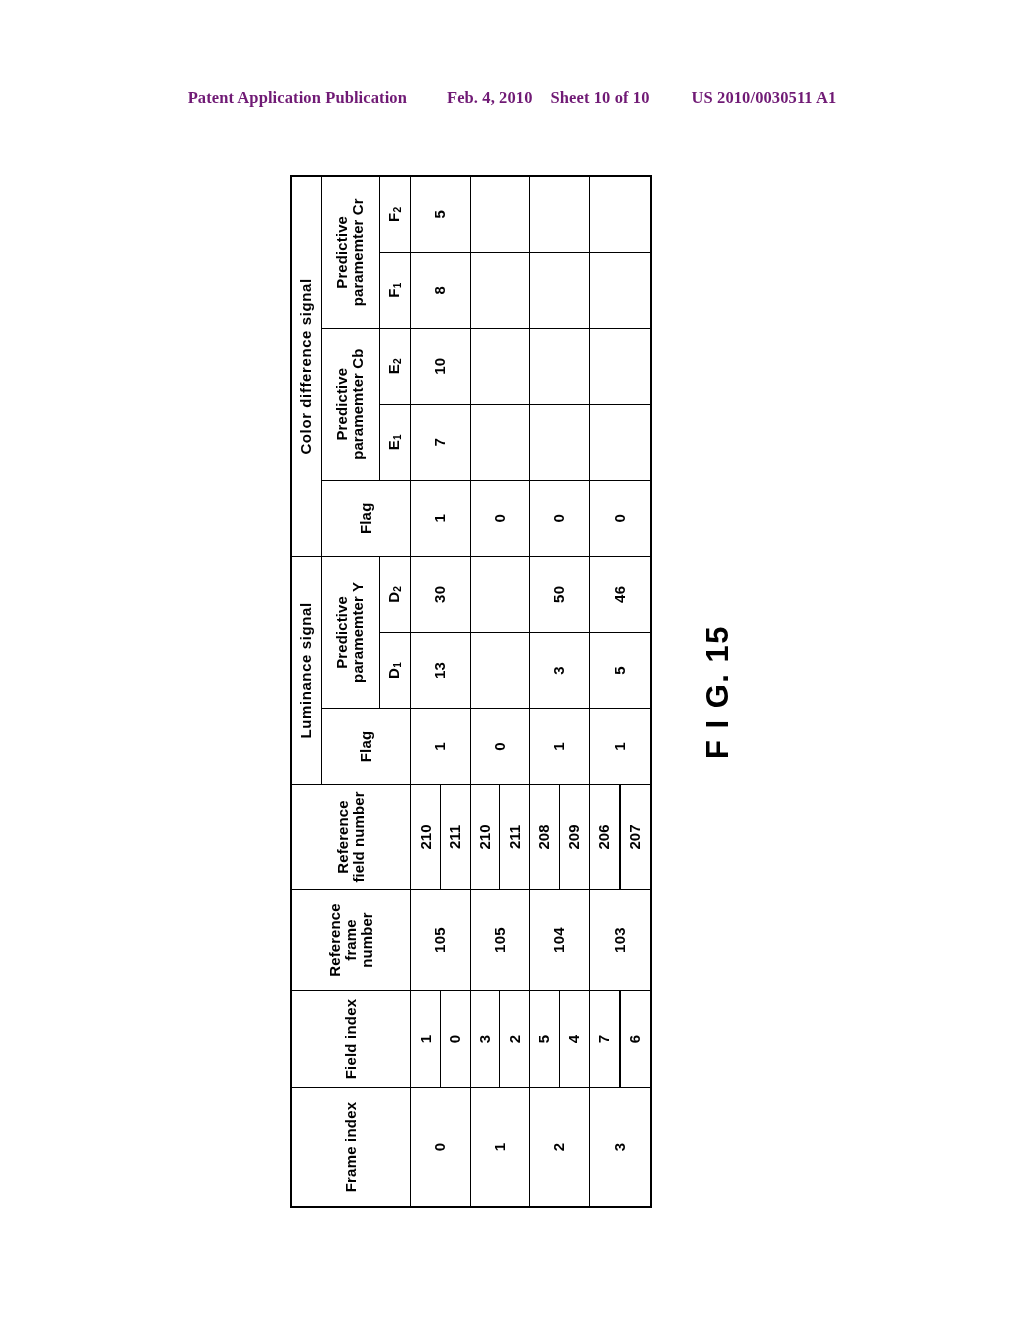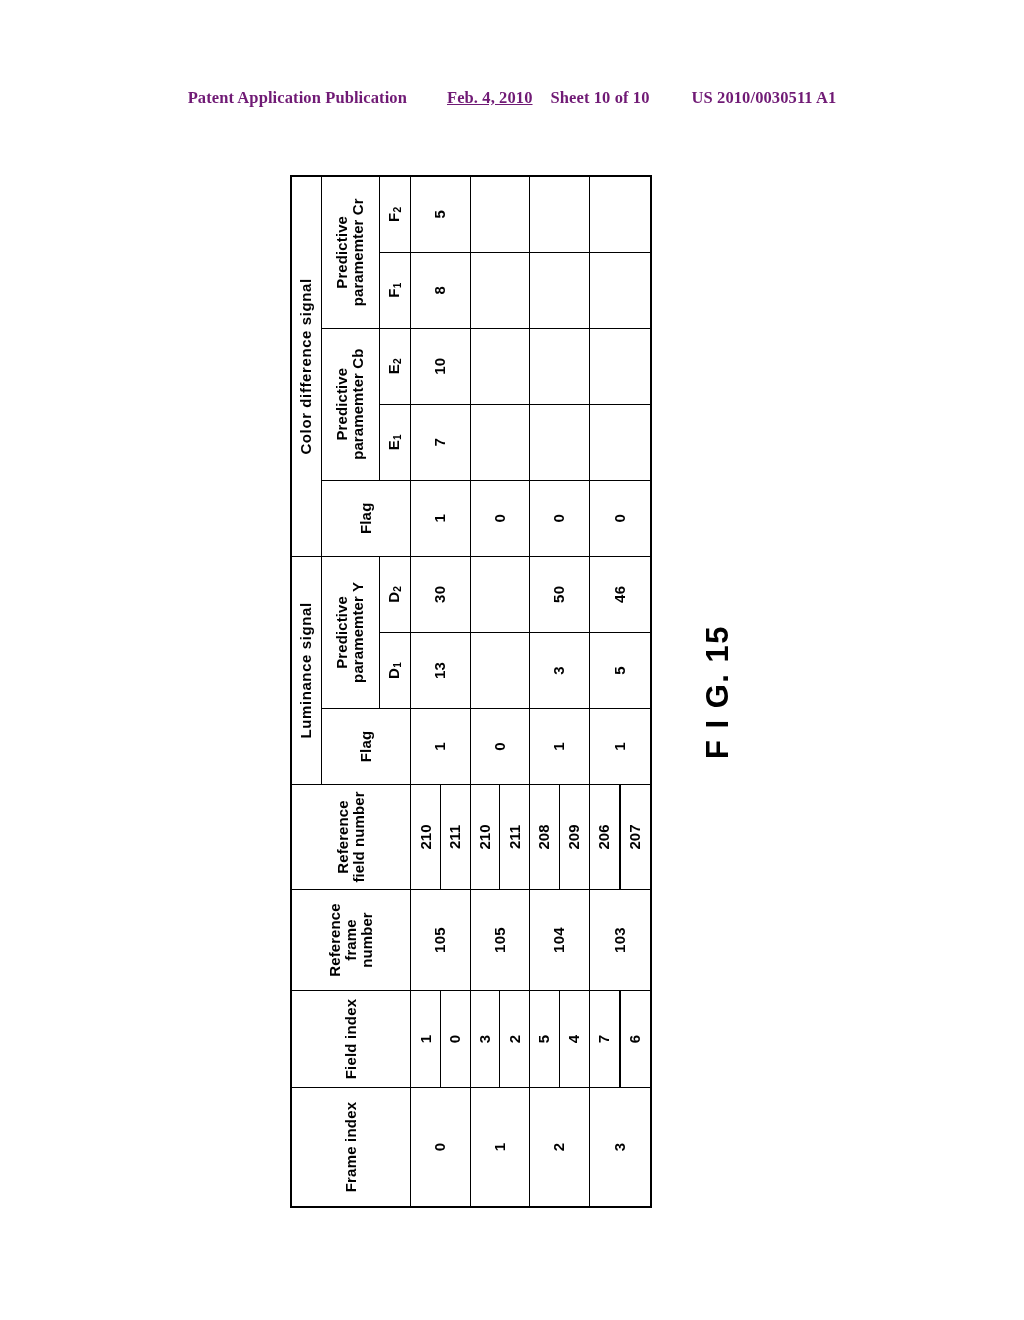--- a/index.html
+++ b/index.html
@@ -19,21 +19,21 @@
     justify-content:center;
     align-items:baseline;
     font-family:"Liberation Serif", serif;
     font-weight:bold;
     font-size:16.5px;
     color:#701a75;
     letter-spacing:0.1px;
     white-space:nowrap;
   }
   .patent-header .h-pub{margin-right:40px;}
-  .patent-header .h-date{margin-right:18px;text-decoration:underline;}
+  .patent-header .h-date{margin-right:18px;}
   .patent-header .h-sheet{margin-right:42px;text-align:center;}
   .patent-header .h-num{}
 
   
   
   .fig-stage{
     position:absolute;
     left:290px;
     top:175px;
     width:362px;

